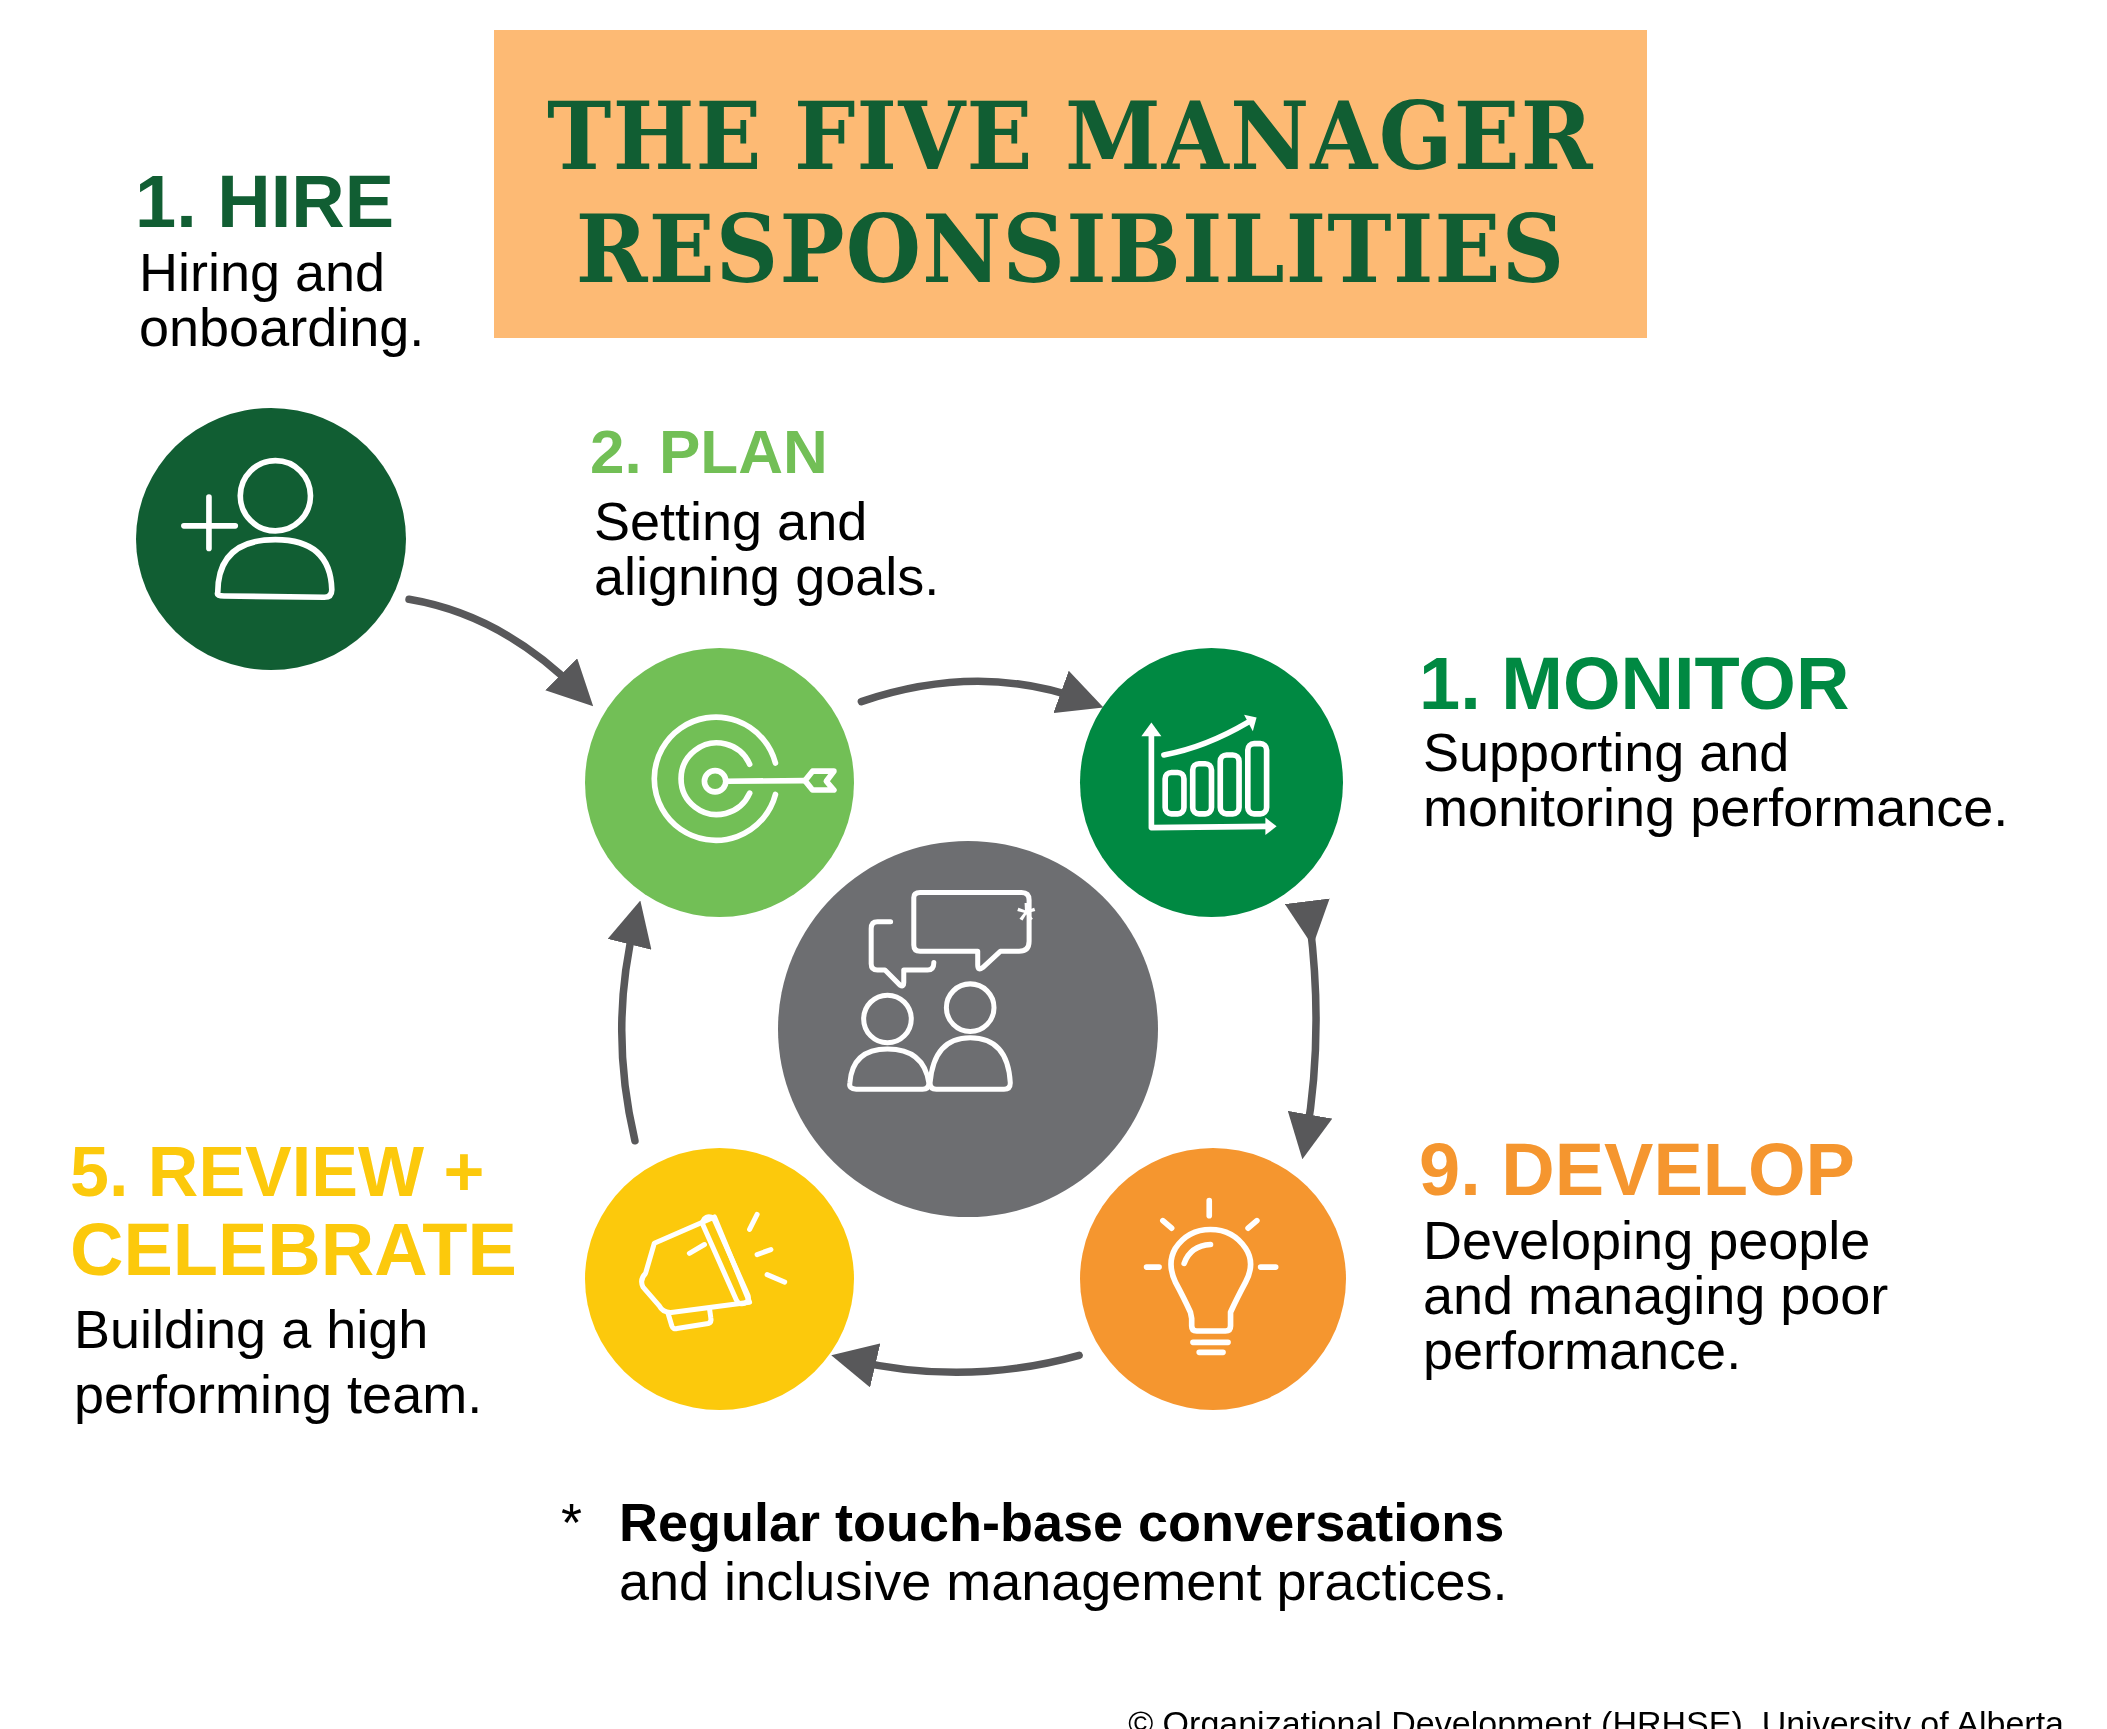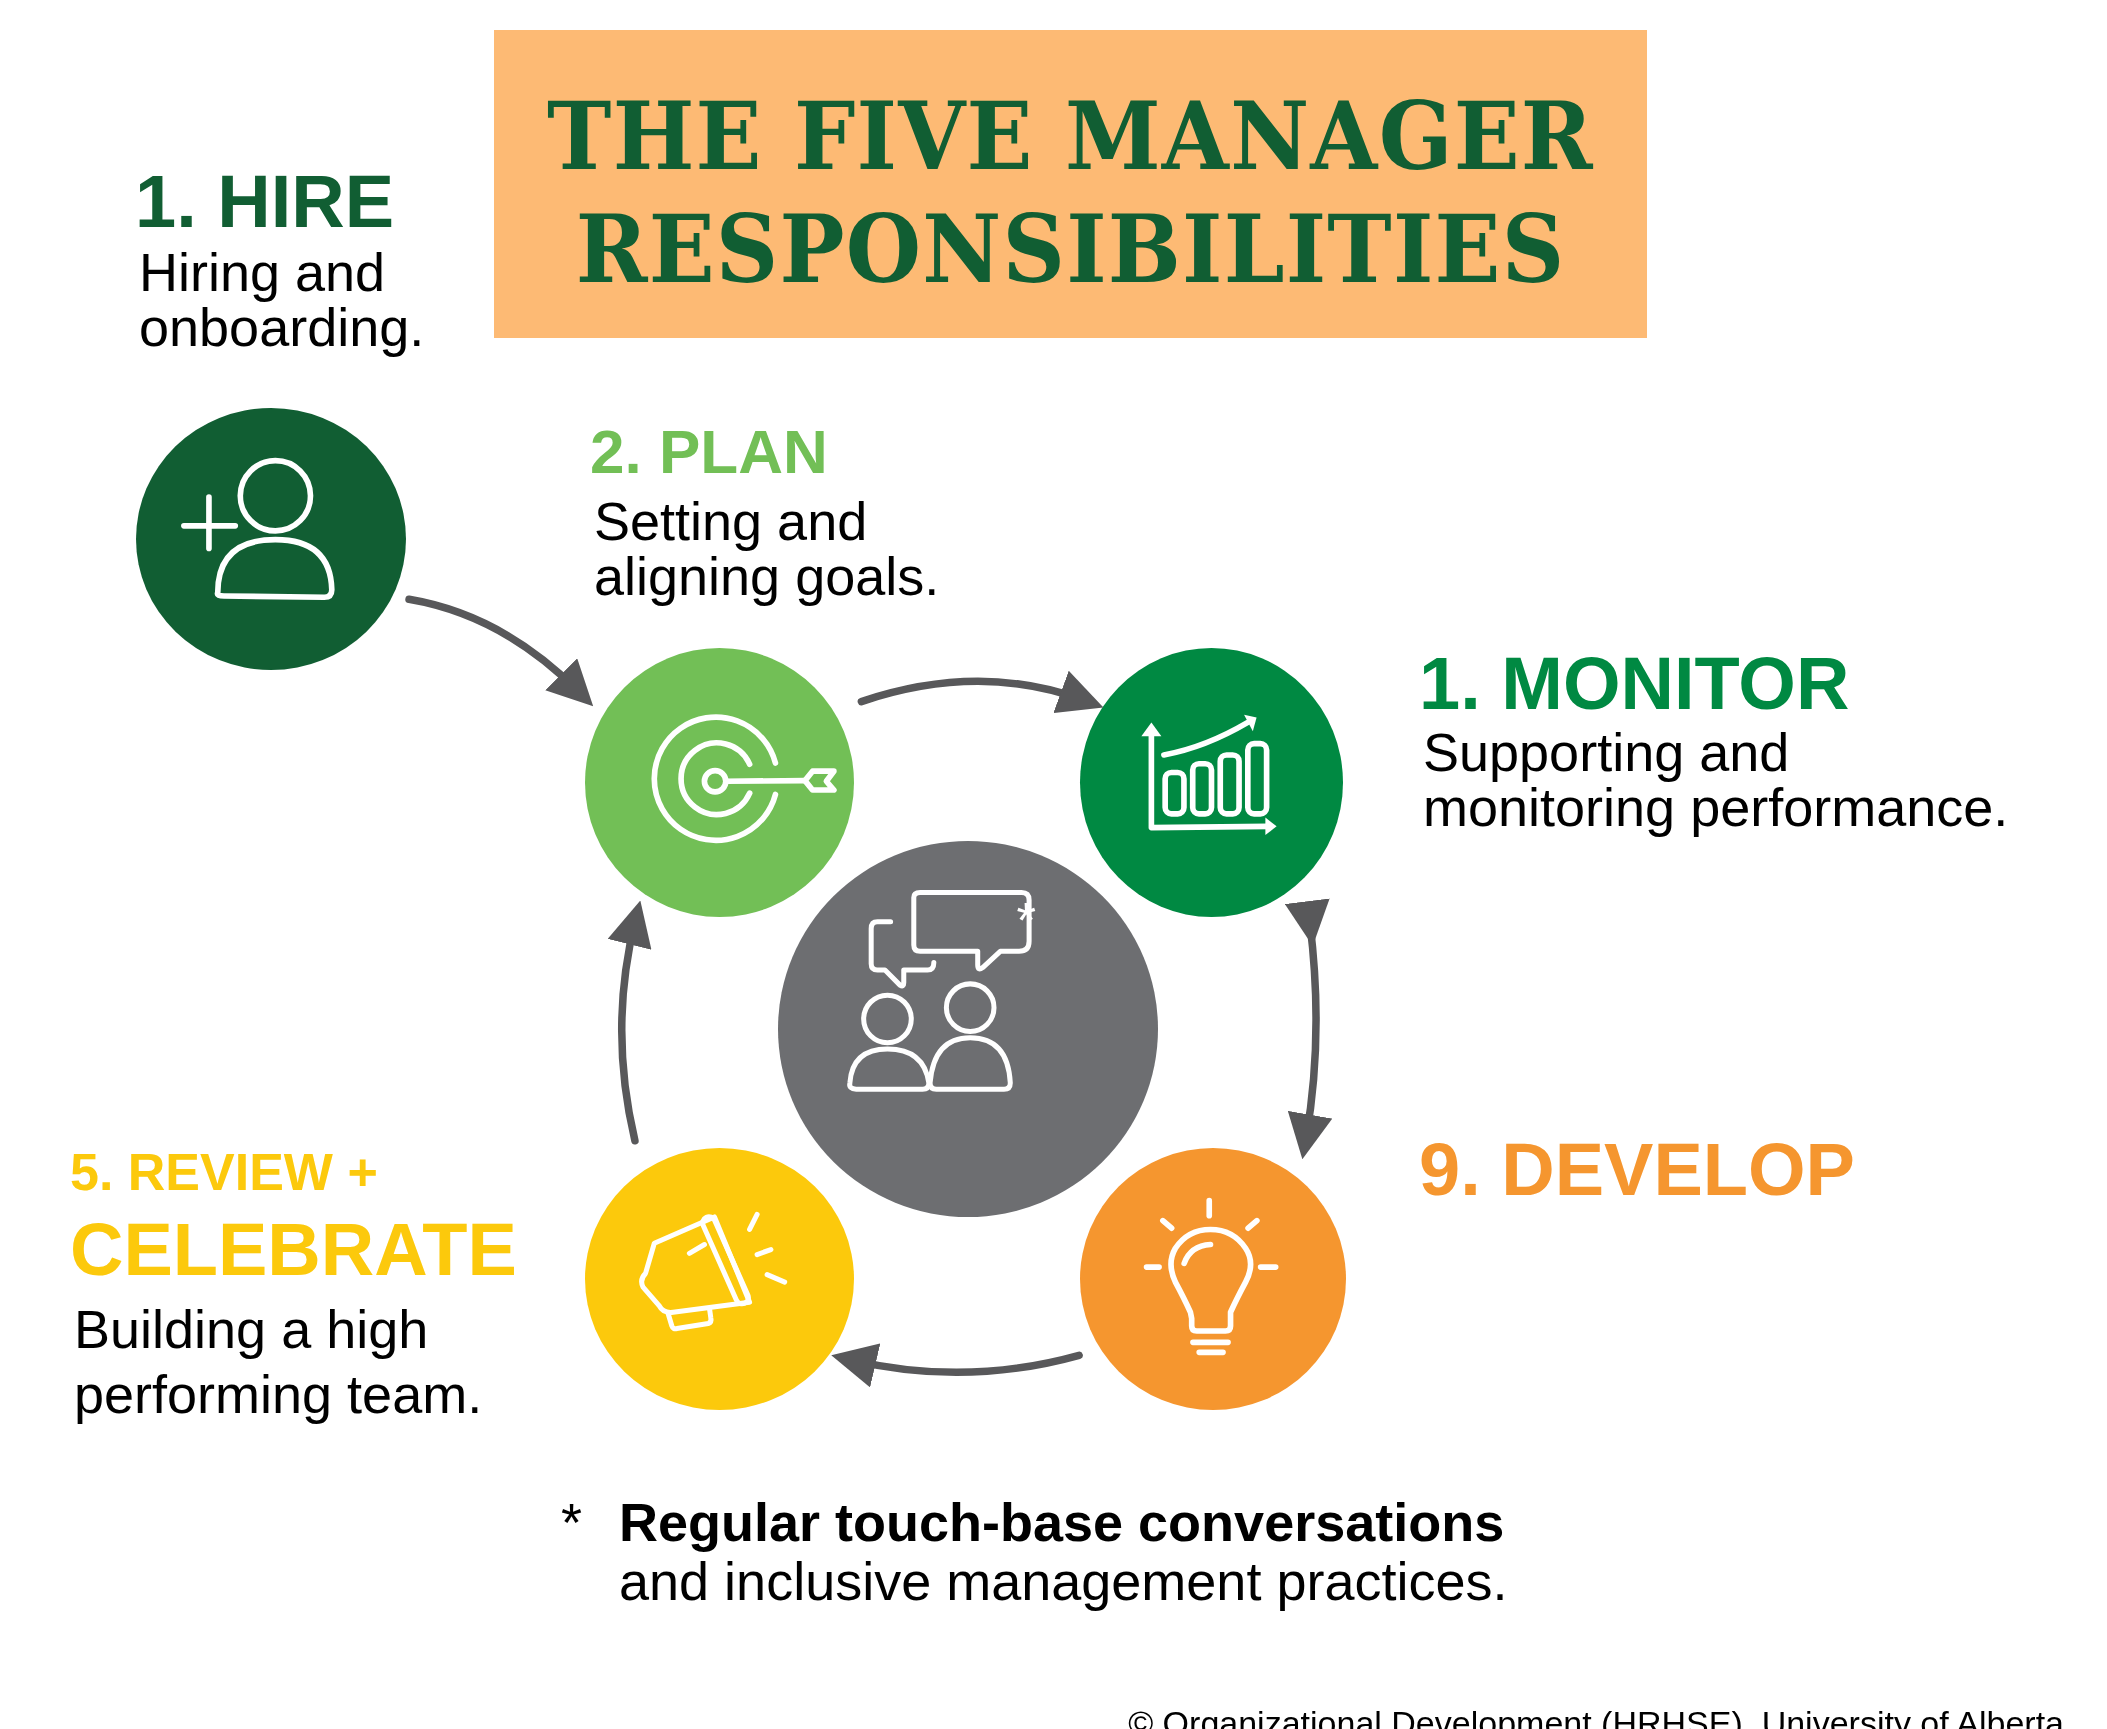--- a/index.html
+++ b/index.html
@@ -41,24 +41,27 @@
 </div>
 
 <div class="abs" style="left:1419px; top:646px;">
   <p class="head" style="font-size:74px; line-height:75px; color:#008942;">1. MONITOR</p>
   <p class="desc" style="font-size:54px; line-height:55px; margin-top:3.8px;">Supporting and
 monitoring performance.</p>
 </div>
 
 <div class="abs" style="left:1419px; top:1132px;">
   <p class="head" style="font-size:74px; line-height:75px; color:#f5962f;">9. DEVELOP</p>
+  <p class="desc" style="font-size:54px; line-height:55px; margin-top:6.3px;">Developing people
+and managing poor
+performance.</p>
 </div>
 
 <div class="abs" style="left:70px; top:1134px;">
-  <p class="head" style="font-size:52px; line-height:77px; color:#fcc90c;">5. REVIEW +</p>
+  <p class="head" style="font-size:70px; line-height:77px; color:#fcc90c;">5. REVIEW +</p>
   <p class="head" style="font-size:74px; line-height:77px; color:#fcc90c;">CELEBRATE</p>
   <p class="desc" style="font-size:54px; line-height:65px; margin-top:8.8px;">Building a high
 performing team.</p>
 </div>
 
 <div class="circle" style="left:136px; top:408px; width:270px; height:262px; background:#115e33;">
   <svg width="270" height="262" viewBox="0 0 430 418">
     <g fill="none" stroke="#fff" stroke-width="9" stroke-linecap="round" stroke-linejoin="round">
       <circle cx="222" cy="140" r="56"></circle>
       <path d="M130 295 Q130 210 222 210 Q310 210 312 290 Q312 302 300 302 L140 300 Q128 300 130 295 Z"></path>

